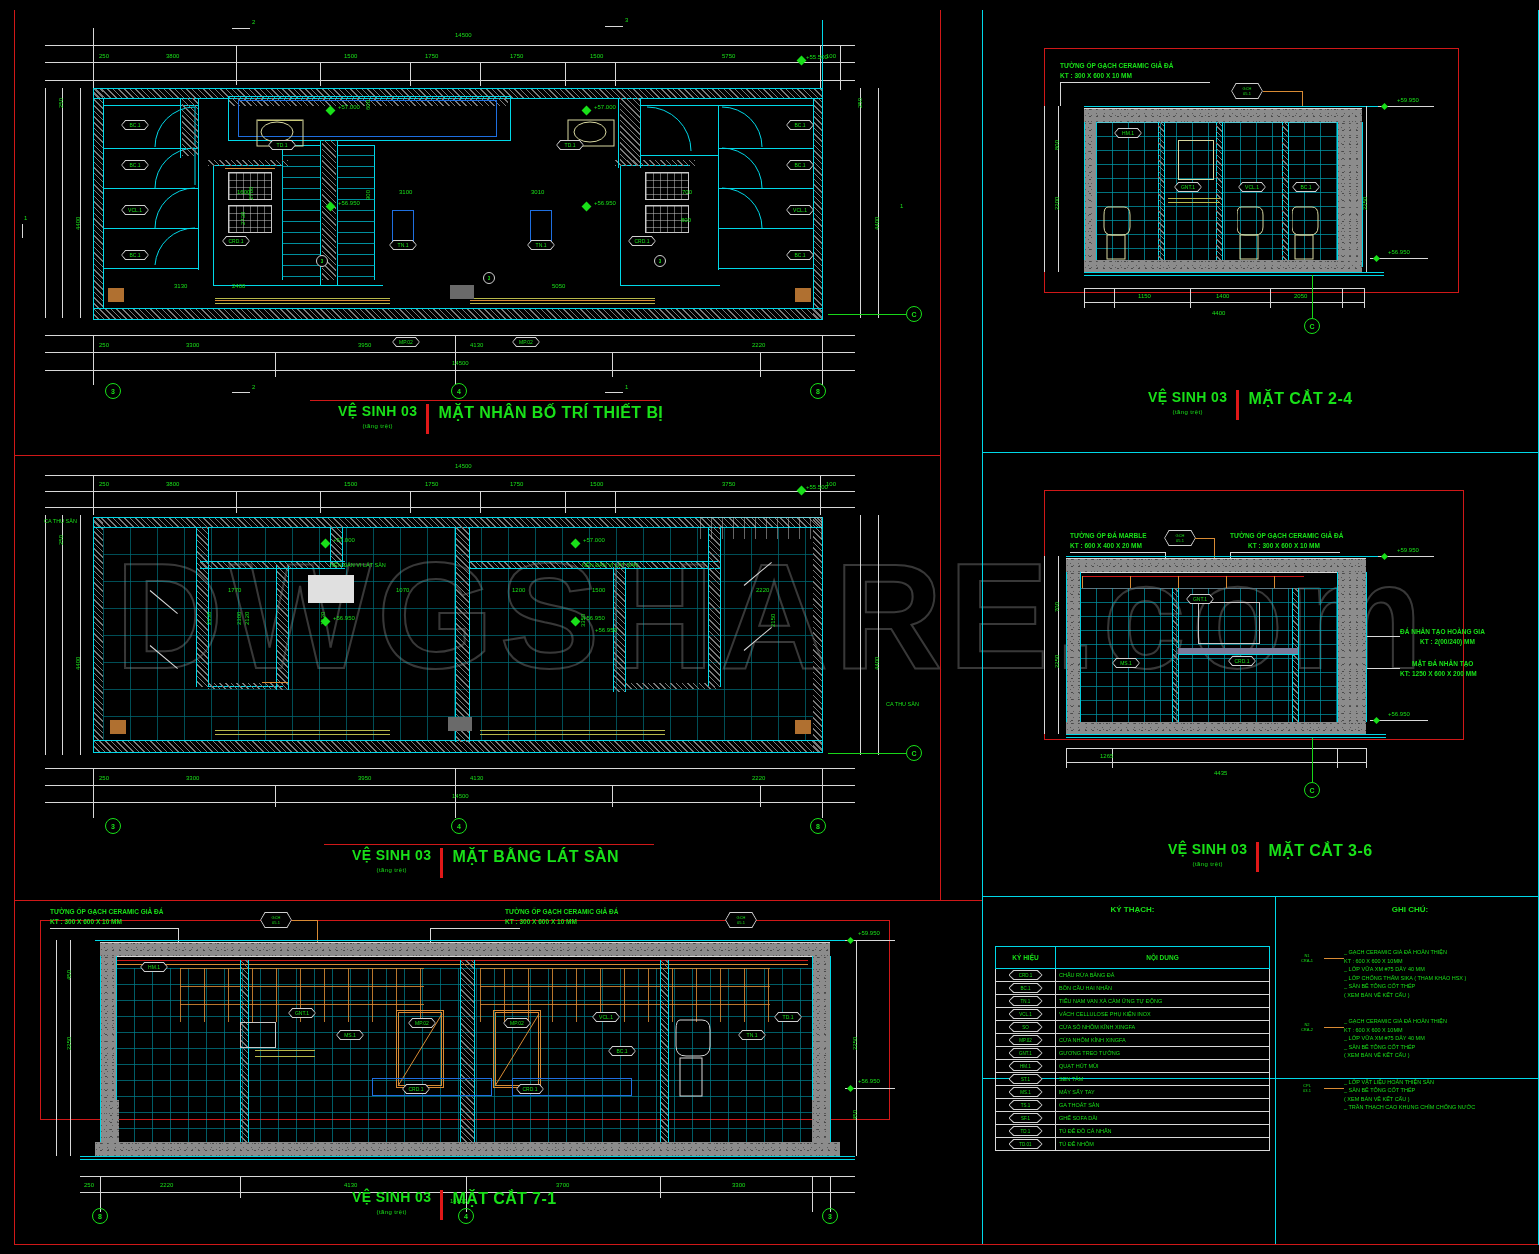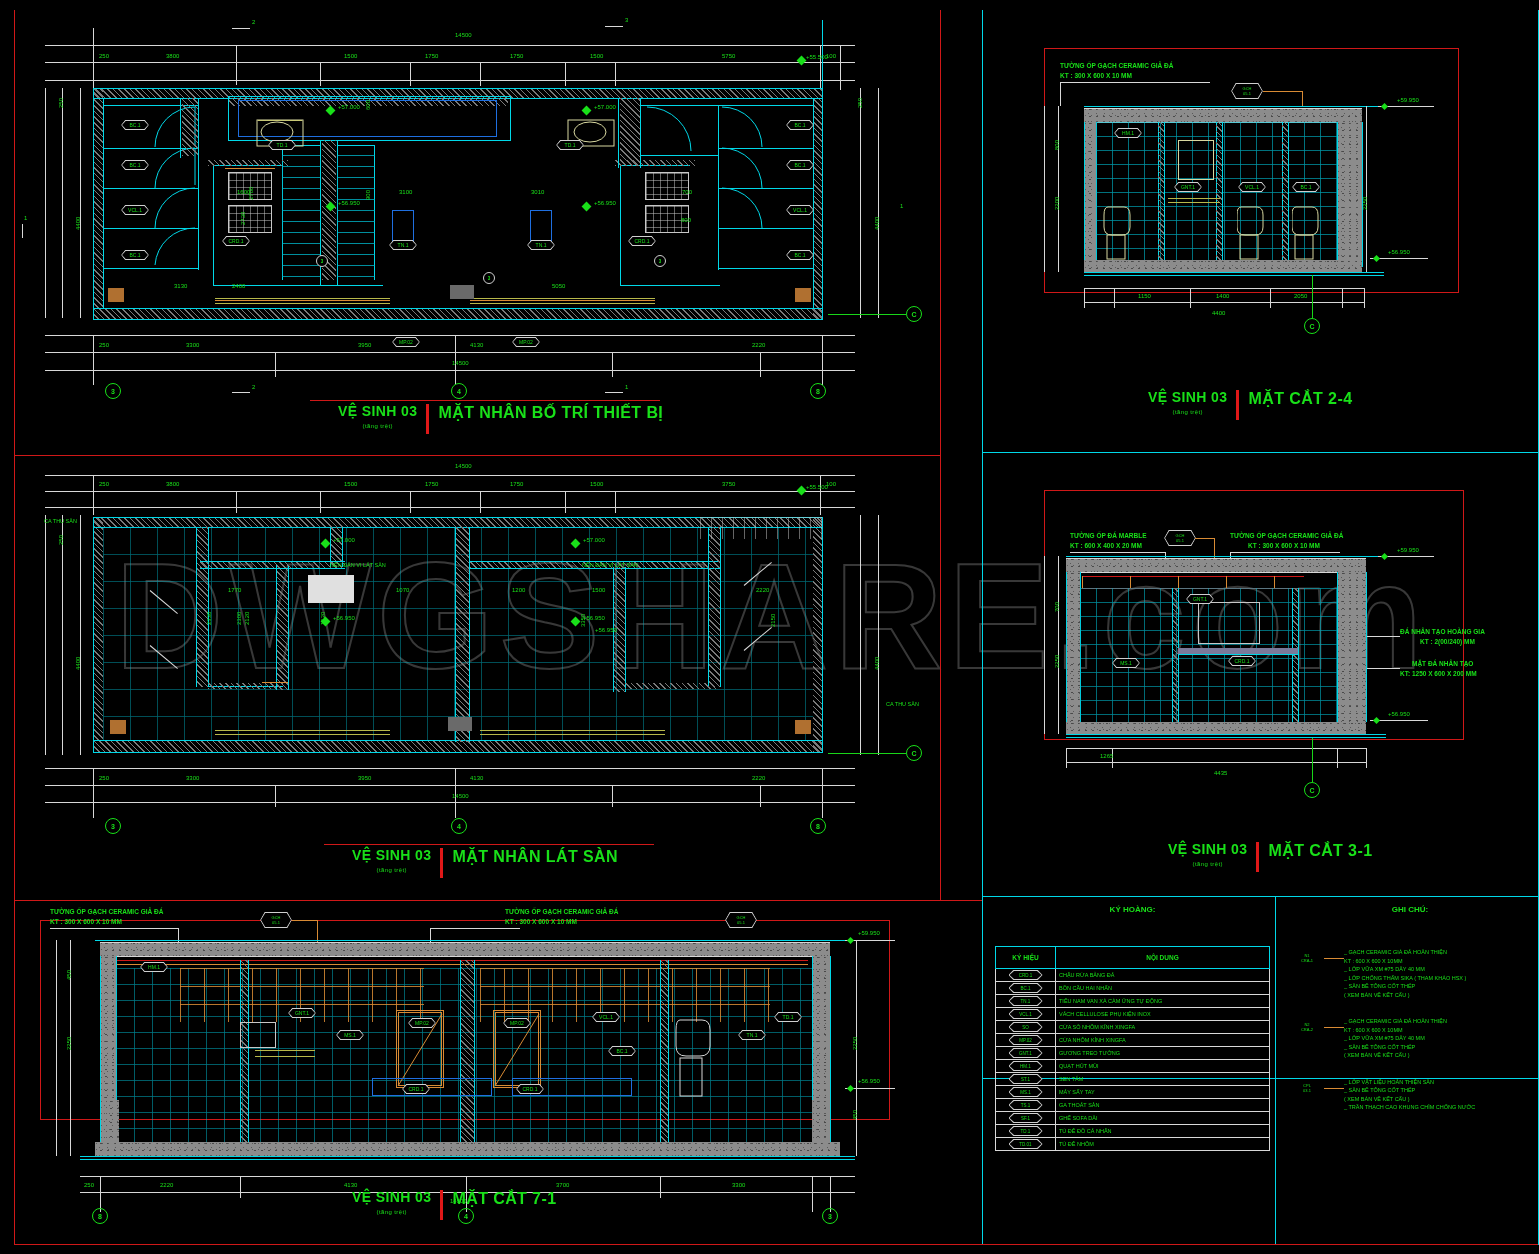--- a/index.html
+++ b/index.html
@@ -622,21 +622,21 @@
     <div class="bubble" style="left:810px; top:363px; width:16px; height:16px;">8</div>
     <div class="bubble" style="left:906px; top:290px; width:16px; height:16px;">C</div>
     <div class="line-g" style="left:828px; top:298px; width:78px; height:1px;"></div>
 
     <div class="titleblk" style="left:352px; top:393px;">
       <div class="t1">
         <span>VỆ SINH 03</span>
         <span class="t1s">(tầng trệt)</span>
       </div>
       <div class="bar"></div>
-      <div class="t2">MẶT NHÂN LÁT SÀN</div>
+      <div class="t2">MẶT BẰNG LÁT SÀN</div>
     </div>
     <div class="line-r" style="left:324px; top:389px; width:330px; height:1px;"></div>
   </div>
 
   <div class="vp" style="left:982px; top:0; width:557px; height:452px;">
 
     <div class="frame-red" style="left:62px; top:48px; width:415px; height:245px;"></div>
 
     <div class="note-txt" style="left:78px; top:62px;">TƯỜNG ỐP GẠCH CERAMIC GIẢ ĐÁ</div>
     <div class="note-txt" style="left:78px; top:72px;">KT : 300 X 600 X 10 MM</div>
@@ -866,21 +866,21 @@
 
     <div class="bubble" style="left:322px; top:330px; width:16px; height:16px;">C</div>
     <div class="line-g" style="left:330px; top:286px; width:1px; height:44px;"></div>
 
     <div class="titleblk" style="left:186px; top:390px;">
       <div class="t1">
         <span>VỆ SINH 03</span>
         <span class="t1s">(tầng trệt)</span>
       </div>
       <div class="bar"></div>
-      <div class="t2">MẶT CẮT 3-1</div>
+      <div class="t2">MẶT CẮT 3-6</div>
     </div>
   </div>
 
   <div class="vp" style="left:0; top:900px; width:982px; height:354px;">
 
     <div class="frame-red" style="left:40px; top:20px; width:850px; height:200px;"></div>
 
     <div class="note-txt" style="left:50px; top:8px;">TƯỜNG ỐP GẠCH CERAMIC GIẢ ĐÁ</div>
     <div class="note-txt" style="left:50px; top:18px;">KT : 300 X 600 X 10 MM</div>
     <div class="line-w" style="left:50px; top:28px; width:128px; height:1px;"></div>
@@ -1066,21 +1066,21 @@
       <div class="t1">
         <span>VỆ SINH 03</span>
         <span class="t1s">(tầng trệt)</span>
       </div>
       <div class="bar"></div>
       <div class="t2">MẶT CẮT 7-1</div>
     </div>
   </div>
 
   <div class="legend" style="left:995px; top:905px; width:275px;">
-    <div class="hdr" style="margin-bottom:32px;">KÝ HOÀNG:</div>
+    <div class="hdr" style="margin-bottom:32px;">KÝ THẠCH:</div>
     <table>
       <thead>
         <tr>
           <th>KÝ HIỆU</th>
           <th>NỘI DUNG</th>
         </tr>
       </thead>
       <tbody id="legend-body">
           <tr>
             <td class="c1"><span class="ht">

